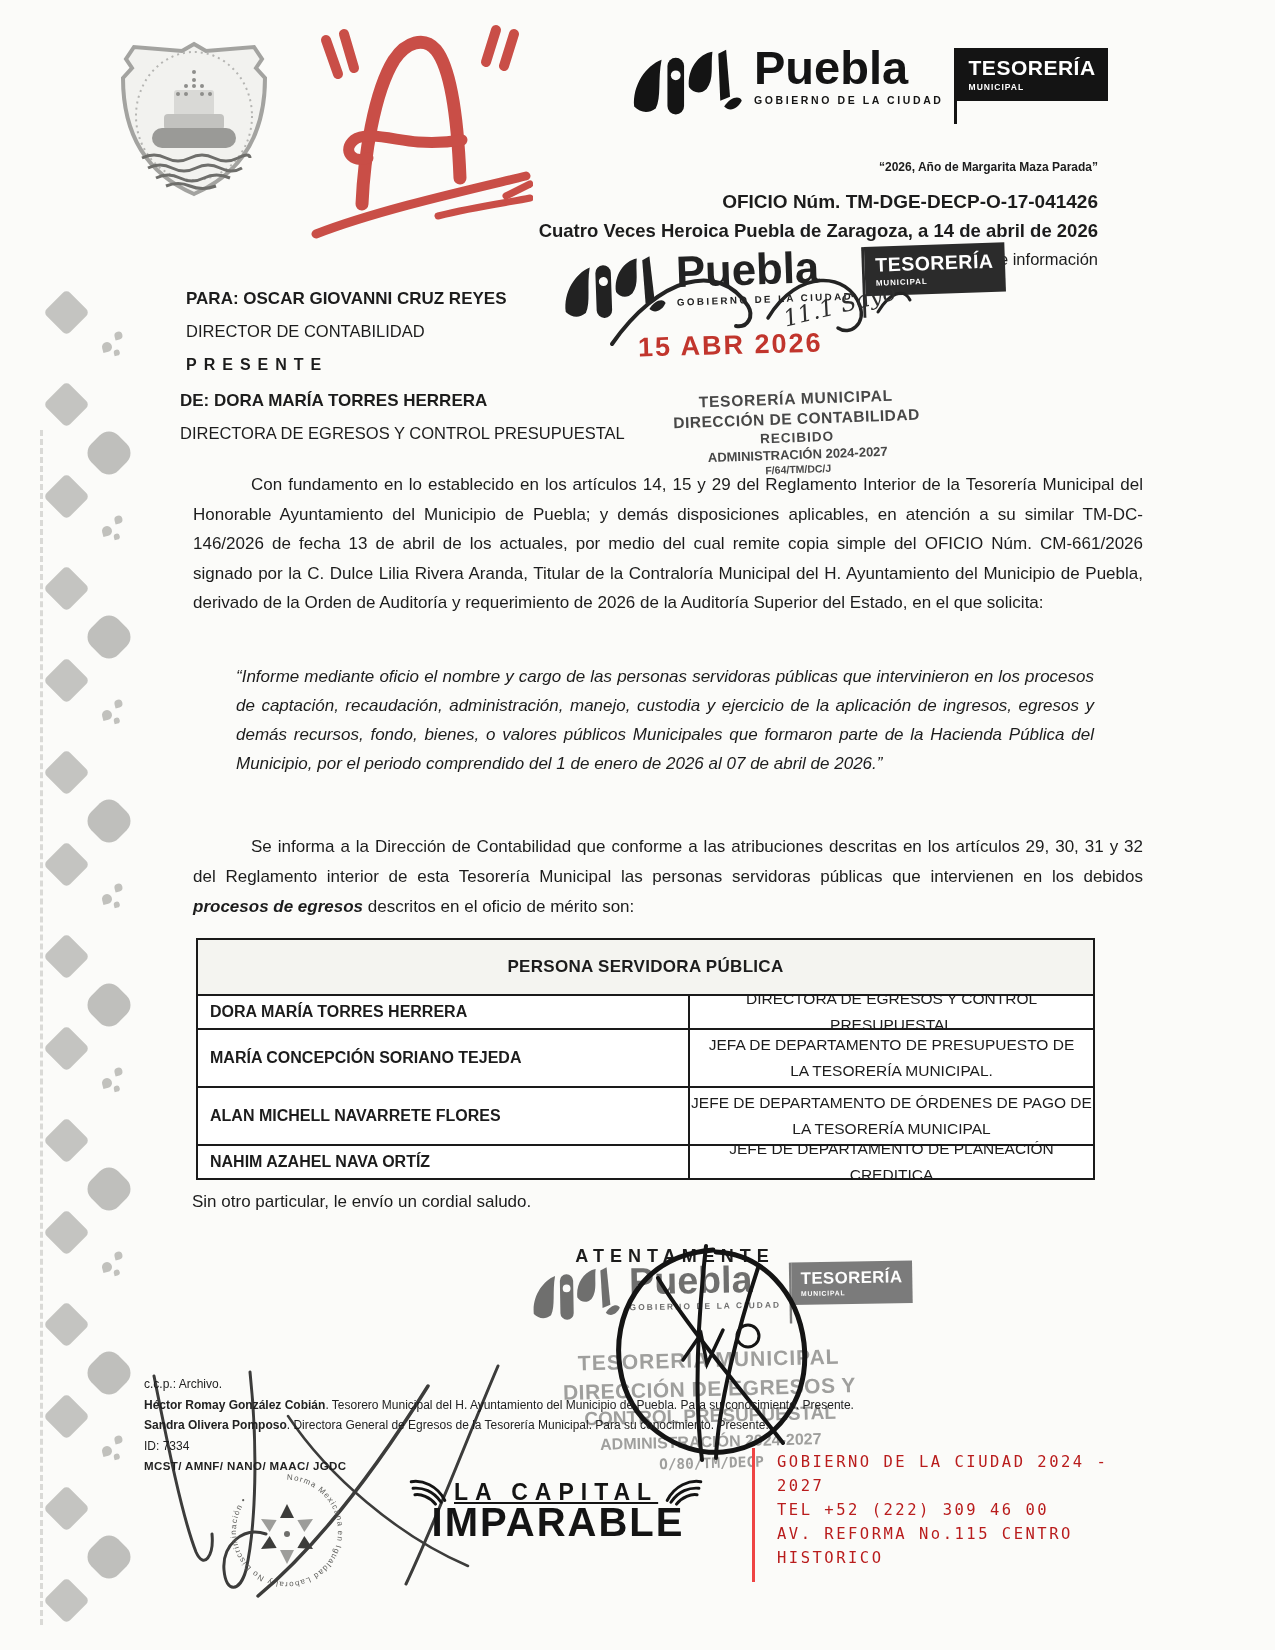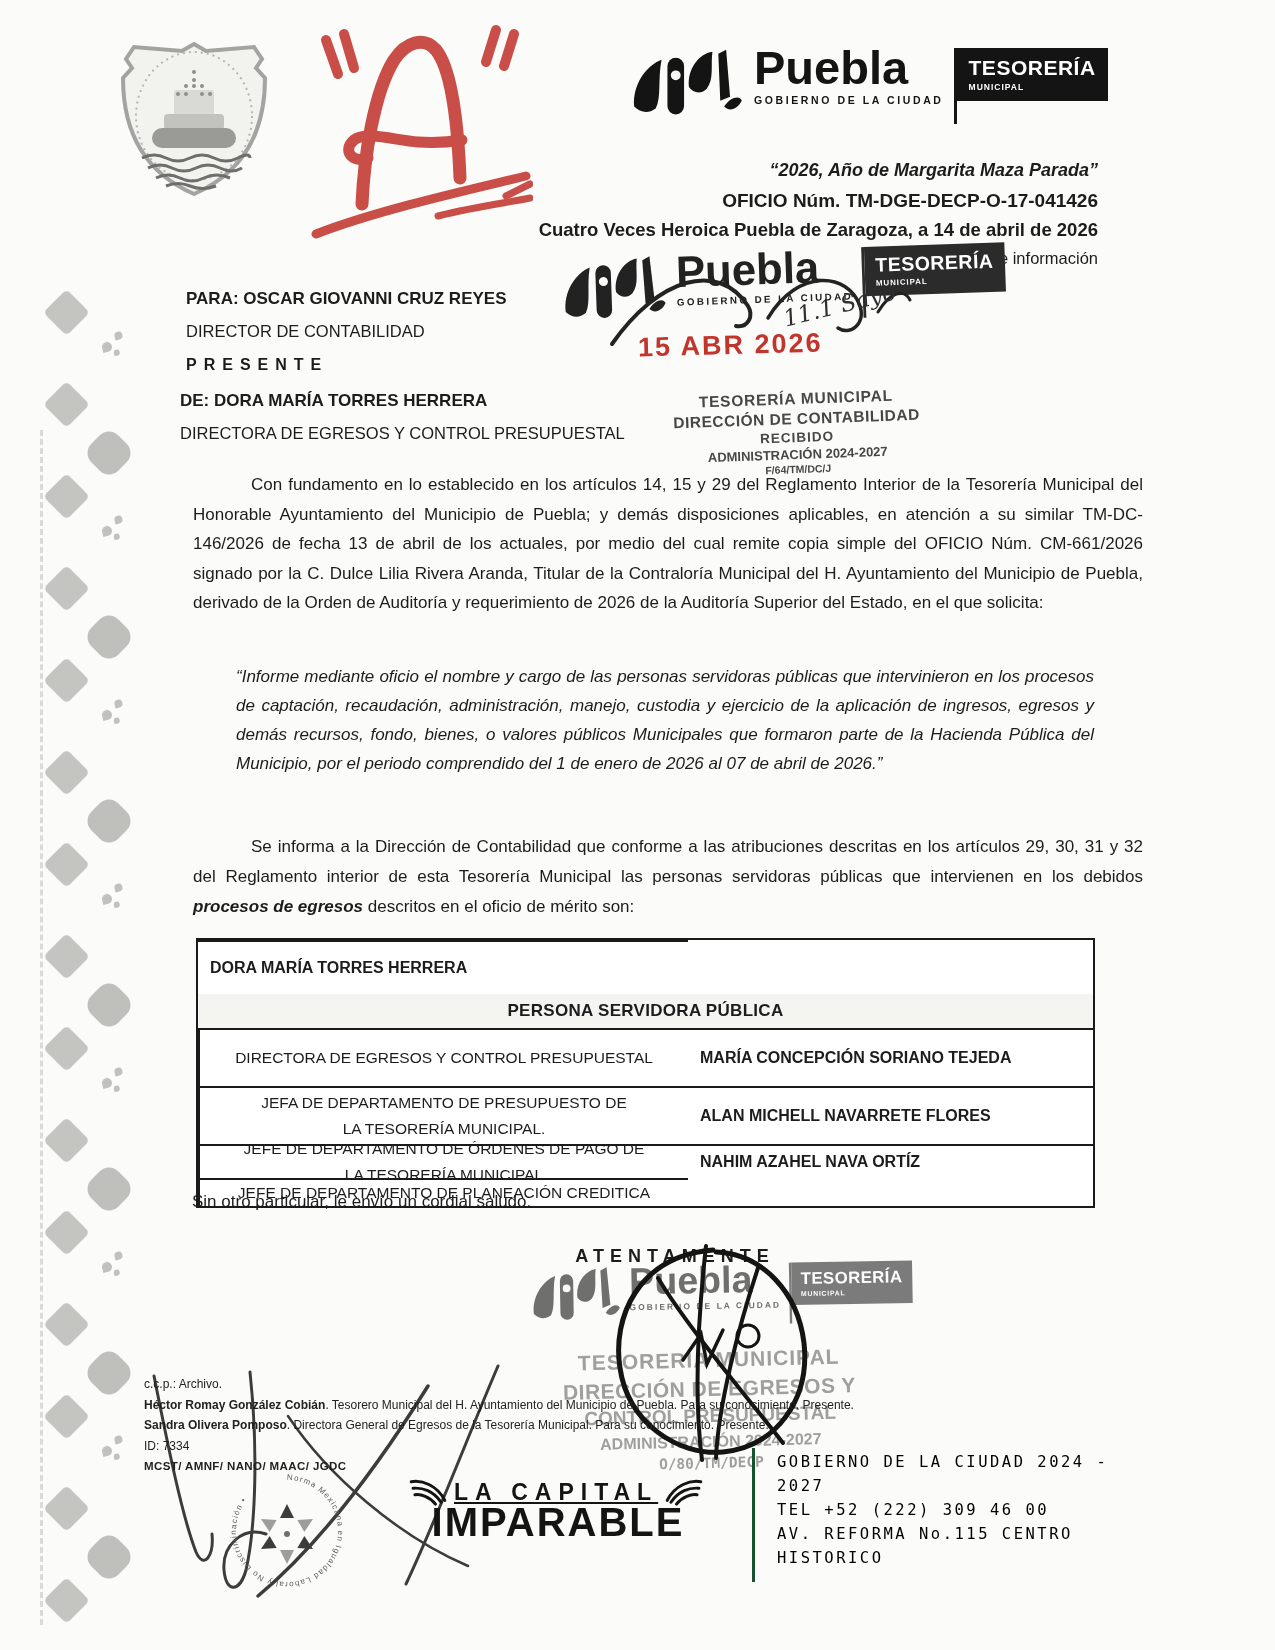--- a/index.html
+++ b/index.html
@@ -29,21 +29,21 @@
   .logo-received{left:558px;top:254px;transform:rotate(-2deg) scale(.93);transform-origin:left top;color:#222;}
   .logo-received .logo-sep{background:#2b2b2b;}
   .logo-received .logo-box{background:#2b2b2b;}
   .logo-sig{left:528px;top:1264px;transform:rotate(-1deg) scale(.8);transform-origin:left top;
             color:#606060;opacity:.9;}
   .logo-sig .logo-sep{background:#6e6e6e;}
   .logo-sig .logo-box{background:#6e6e6e;}
 
   
   .head-right{position:absolute;right:177px;top:160px;width:640px;text-align:right;}
-  .legend{font-size:18px;font-weight:bold;font-style:italic;margin-bottom:9px;}
+  .legend{font-size:12px;font-weight:bold;margin-bottom:17px;}
   .oficio{font-size:19px;font-weight:bold;margin-bottom:7px;}
   .dateline{font-size:18.5px;font-weight:bold;margin-bottom:8px;}
   .subject{font-size:16.5px;}
   .subject .lbl{font-weight:bold;border-bottom:2px solid #151515;padding-bottom:1px;}
 
   
   .recipient{position:absolute;left:180px;top:282px;line-height:33px;margin-left:6px;}
   .sender{position:absolute;left:180px;top:384px;line-height:33px;}
   .nm{font-weight:bold;font-size:17px;}
   .ttl{font-size:16.5px;}
@@ -102,23 +102,23 @@
   .ccp-scribble{position:absolute;left:138px;top:1356px;width:470px;height:270px;}
 
   
   .seal{position:absolute;left:222px;top:1466px;width:130px;height:130px;}
   .slogan{position:absolute;left:408px;top:1478px;width:300px;text-align:center;color:#141414;}
   .slogan-r1{display:flex;align-items:center;justify-content:flex-start;gap:6px;text-decoration:underline;}
   .slogan-t1{font-weight:bold;font-size:23px;letter-spacing:7px;}
   .slogan-t2{font-weight:bold;font-size:40px;letter-spacing:2px;margin-top:-6px;}
   .wing{width:40px;height:28px;flex:none;}
   .wing.fl{transform:scaleX(-1);}
-  .addr{position:absolute;left:752px;top:1448px;border-left:3px solid #14532d;padding:2px 0 12px 22px;
+  .addr{position:absolute;left:752px;top:1448px;border-left:3px solid #ef4444;padding:2px 0 12px 22px;
         font-family:"DejaVu Sans Mono", monospace;font-size:15.5px;letter-spacing:2.5px;
-        color:#000000;line-height:24px;}
+        color:#b91c1c;line-height:24px;}
 
   .redA{position:absolute;left:298px;top:8px;width:235px;height:235px;}
   .crest{position:absolute;left:108px;top:36px;width:172px;height:168px;}
 </style>
 </head>
 <body>
 
 <div class="page">
 
   <div class="margin-pattern">
@@ -267,23 +267,23 @@
   <div class="sender">
     <div class="nm">DE: DORA MARÍA TORRES HERRERA</div>
     <div class="ttl">DIRECTORA DE EGRESOS Y CONTROL PRESUPUESTAL</div>
   </div>
 
   <div class="para para1">Con fundamento en lo establecido en los artículos 14, 15 y 29 del Reglamento Interior de la Tesorería Municipal del Honorable Ayuntamiento del Municipio de Puebla; y demás disposiciones aplicables, en atención a su similar TM-DC-146/2026 de fecha 13 de abril de los actuales, por medio del cual remite copia simple del OFICIO Núm. CM-661/2026 signado por la C. Dulce Lilia Rivera Aranda, Titular de la Contraloría Municipal del H. Ayuntamiento del Municipio de Puebla, derivado de la Orden de Auditoría y requerimiento de 2026 de la Auditoría Superior del Estado, en el que solicita:</div>
   <div class="quote">“Informe mediante oficio el nombre y cargo de las personas servidoras públicas que intervinieron en los procesos de captación, recaudación, administración, manejo, custodia y ejercicio de la aplicación de ingresos, egresos y demás recursos, fondo, bienes, o valores públicos Municipales que formaron parte de la Hacienda Pública del Municipio, por el periodo comprendido del 1 de enero de 2026 al 07 de abril de 2026.”</div>
   <div class="para para2"><span>Se informa a la Dirección de Contabilidad que conforme a las atribuciones descritas en los artículos 29, 30, 31 y 32 del Reglamento interior de esta Tesorería Municipal las personas servidoras públicas que intervienen en los debidos </span><span class="em-bi">procesos de egresos</span><span> descritos en el oficio de mérito son:</span></div>
 
   <div class="tbl">
+    <div class="tc t-head">PERSONA SERVIDORA PÚBLICA</div>
+
     <div class="tc t-name">DORA MARÍA TORRES HERRERA</div>
-
-    <div class="tc t-head">PERSONA SERVIDORA PÚBLICA</div>
     <div class="tc t-role">
       <span>DIRECTORA DE EGRESOS Y CONTROL PRESUPUESTAL</span>
         <span></span>
     </div>
 
     <div class="tc t-name">MARÍA CONCEPCIÓN SORIANO TEJEDA</div>
     <div class="tc t-role">
       <span>JEFA DE DEPARTAMENTO DE PRESUPUESTO DE</span>
         <span>LA TESORERÍA MUNICIPAL.</span>
     </div>

